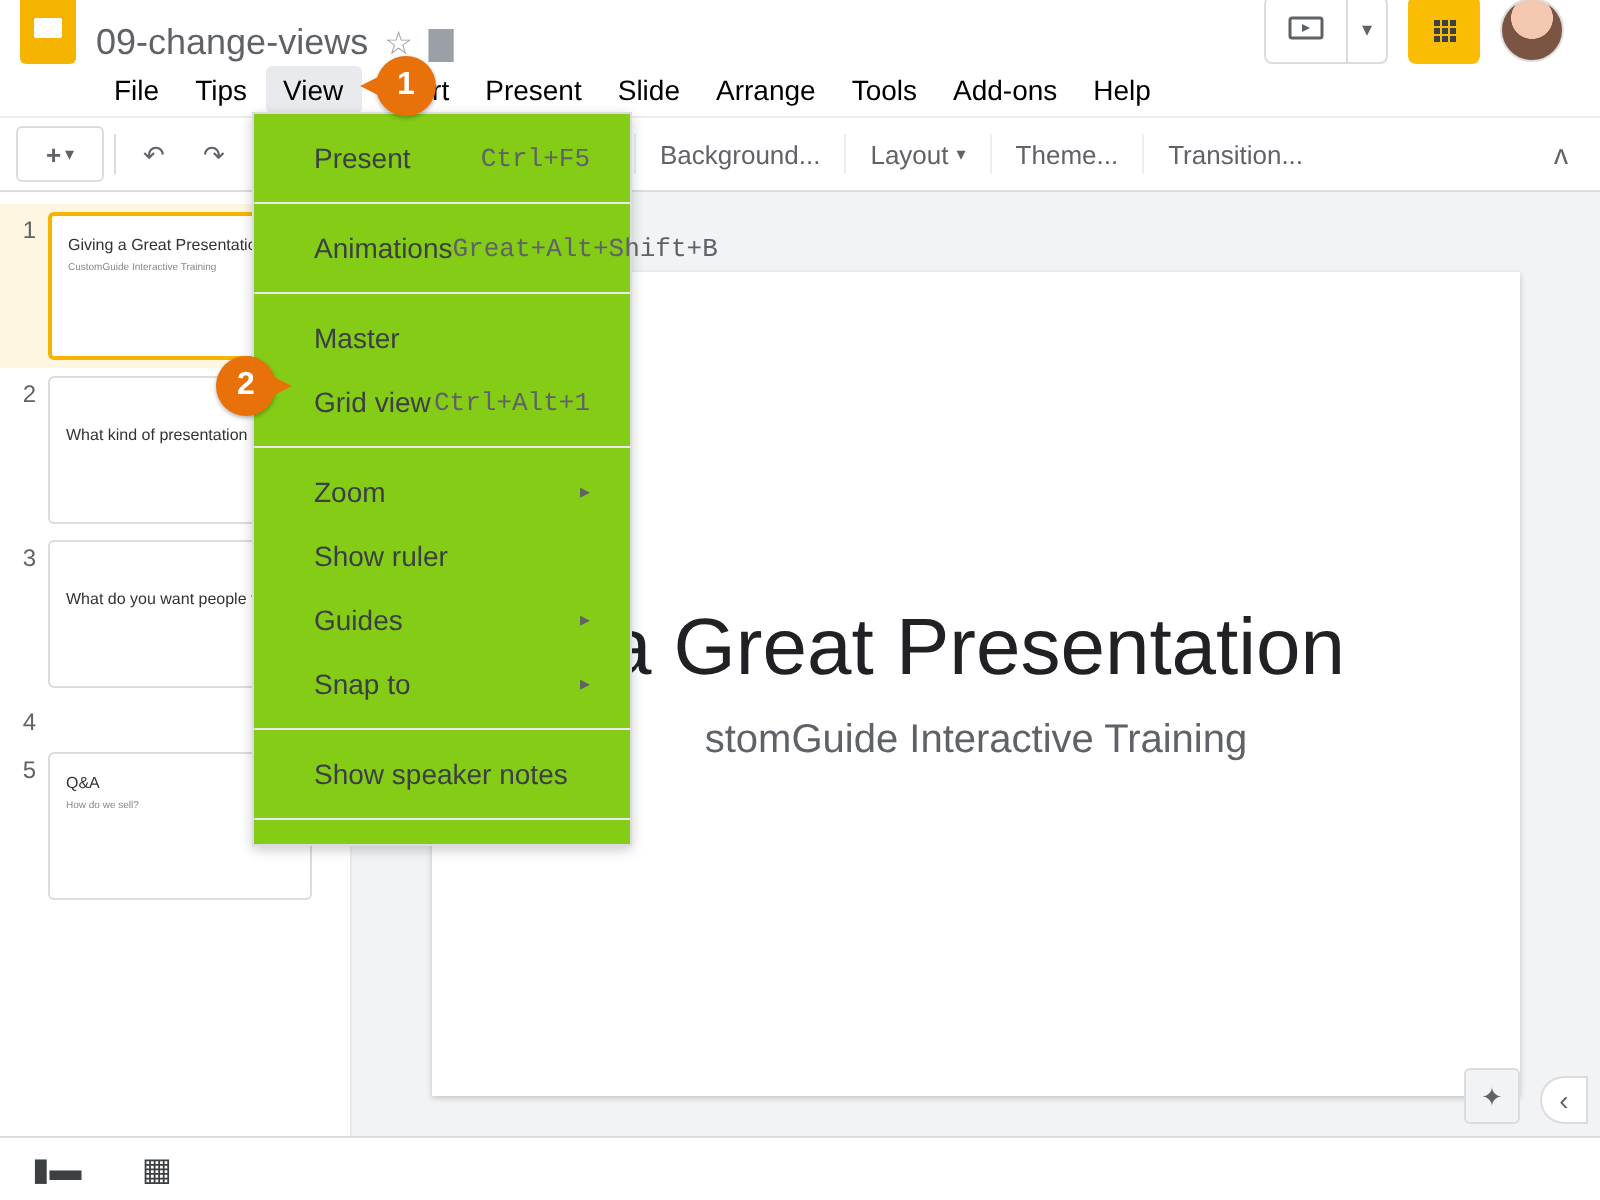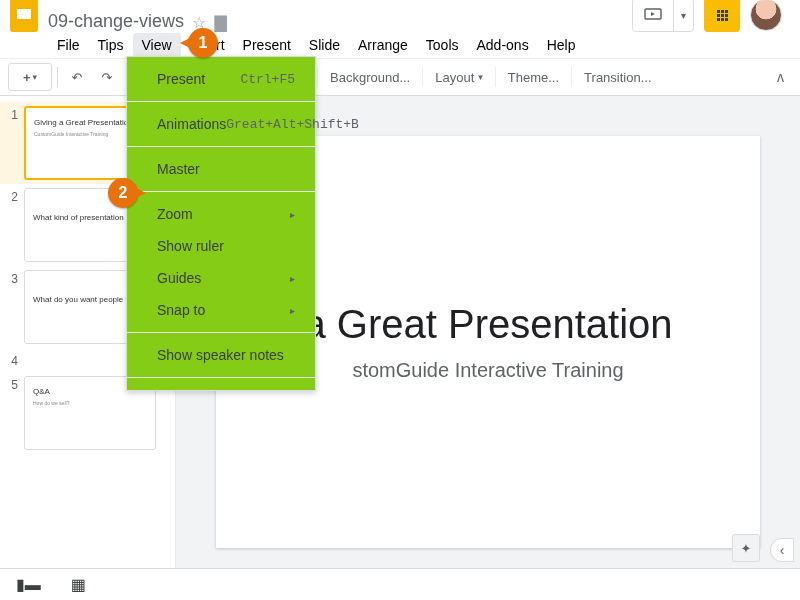--- a/index.html
+++ b/index.html
@@ -195,20 +195,24 @@
   </div>
   <div class="dd-sep"></div>
   <div class="dd-item">
     <span>Animations</span>
       <span class="shortcut">Great+Alt+Shift+B</span>
   </div>
   <div class="dd-sep"></div>
   <div class="dd-item">
     <span>Master</span>
   </div>
+  <div class="dd-item">
+    <span>Grid view</span>
+      <span class="shortcut">Ctrl+Alt+1</span>
+  </div>
   <div class="dd-sep"></div>
   <div class="dd-item">
     <span>Zoom</span>
       <span class="submenu-arrow">▸</span>
   </div>
   <div class="dd-item">
     <span>Show ruler</span>
   </div>
   <div class="dd-item">
     <span>Guides</span>

